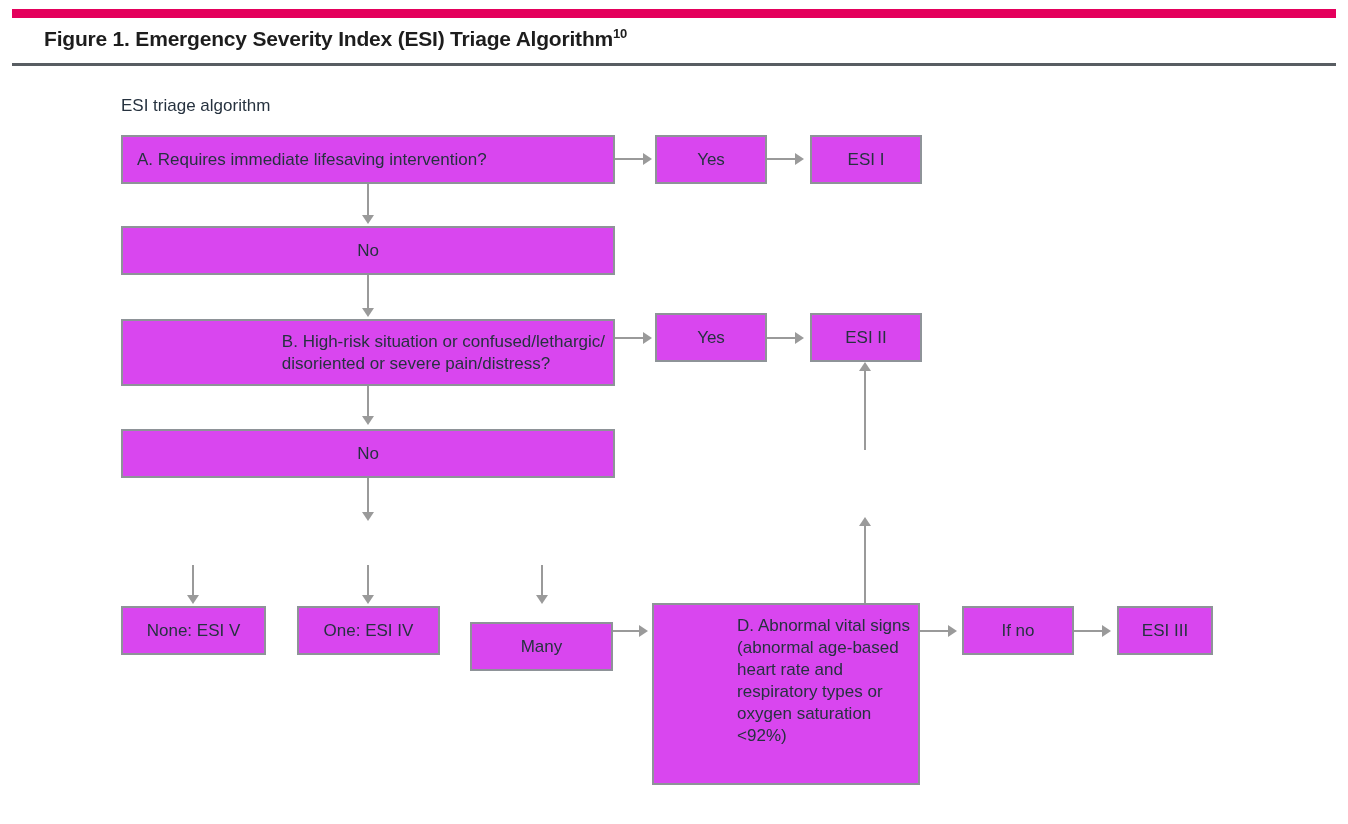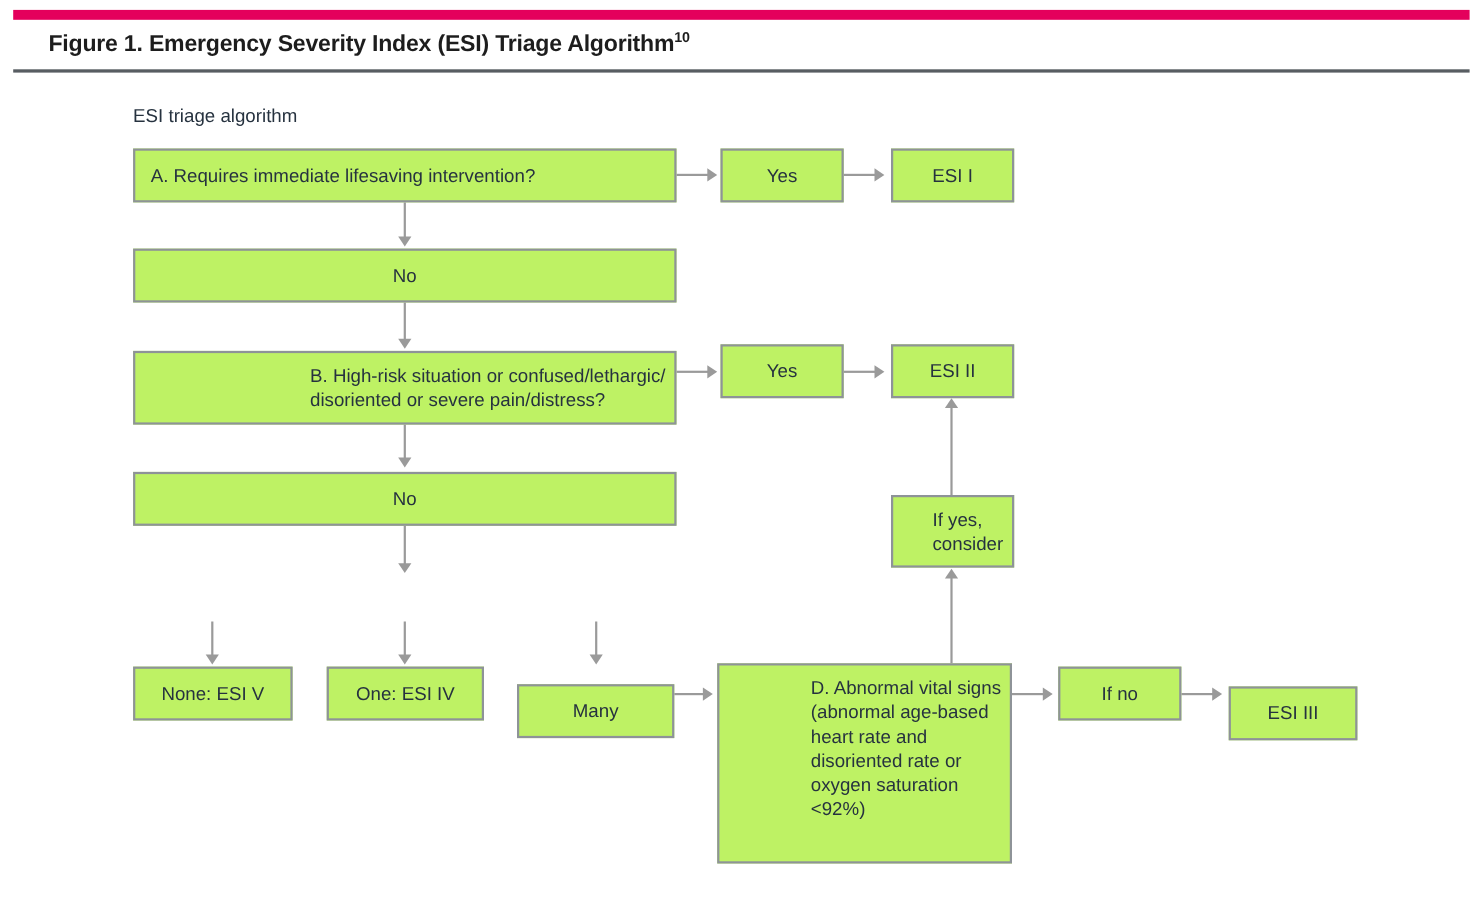--- a/index.html
+++ b/index.html
@@ -29,21 +29,21 @@
   }
 
   .subhead{
     position:absolute;left:121px;top:96px;
     font-size:17px;color:#26323f;
   }
 
   
   .box{
     position:absolute;
-    background:#bef264;
+    background:#d946ef;
     border:2px solid #8e9398;
     box-sizing:border-box;
     color:#26323f;
     font-size:17px;
     line-height:1.29;
     display:flex;
   }
   .box.center{align-items:center;justify-content:center;text-align:center;}
   .box.leftmid{align-items:center;justify-content:flex-start;text-align:left;padding-left:14px;}
   .box.lefttop{align-items:flex-start;justify-content:flex-end;text-align:left;padding:10px 8px 8px 14px;}
@@ -158,40 +158,37 @@
   </div>
 
   <div class="box center" style="left:470px;top:622px;width:143px;height:49px;align-items:center;">
     <span class="txt">Many</span>
   </div>
 
   <div class="ln h" style="left:613px;top:630px;width:28px;"></div>
   <div class="arw right" style="left:639px;top:625px;"></div>
 
   <div class="box lefttop" style="left:652px;top:603px;width:268px;height:182px;">
-    <span class="txt"><span>D. Abnormal vital signs</span><br><span>(abnormal age-based</span><br><span>heart rate and</span><br><span>disoriented rate or</span><br><span>oxygen saturation</span><br><span>&lt;92%)</span></span>
+    <span class="txt"><span>D. Abnormal vital signs</span><br><span>(abnormal age-based</span><br><span>heart rate and</span><br><span>respiratory types or</span><br><span>oxygen saturation</span><br><span>&lt;92%)</span></span>
   </div>
 
   <div class="ln v" style="left:864px;top:525px;height:78px;"></div>
   <div class="arw up" style="left:859px;top:517px;"></div>
 
-  <div class="box lefttop" style="left:810px;top:450px;width:112px;height:66px;">
-    <span class="txt"><span>If yes,</span><br><span>consider</span></span>
-  </div>
 
   <div class="ln v" style="left:864px;top:370px;height:80px;"></div>
   <div class="arw up" style="left:859px;top:362px;"></div>
 
   <div class="ln h" style="left:920px;top:630px;width:30px;"></div>
   <div class="arw right" style="left:948px;top:625px;"></div>
 
   <div class="box center" style="left:962px;top:606px;width:112px;height:49px;">
     <span class="txt">If no</span>
   </div>
 
   <div class="ln h" style="left:1074px;top:630px;width:30px;"></div>
   <div class="arw right" style="left:1102px;top:625px;"></div>
 
-  <div class="box center" style="left:1117px;top:606px;width:117px;height:49px;margin-top:18px;">
+  <div class="box center" style="left:1117px;top:606px;width:96px;height:49px;">
     <span class="txt">ESI III</span>
   </div>
 
 </div>
 
 </body></html>

